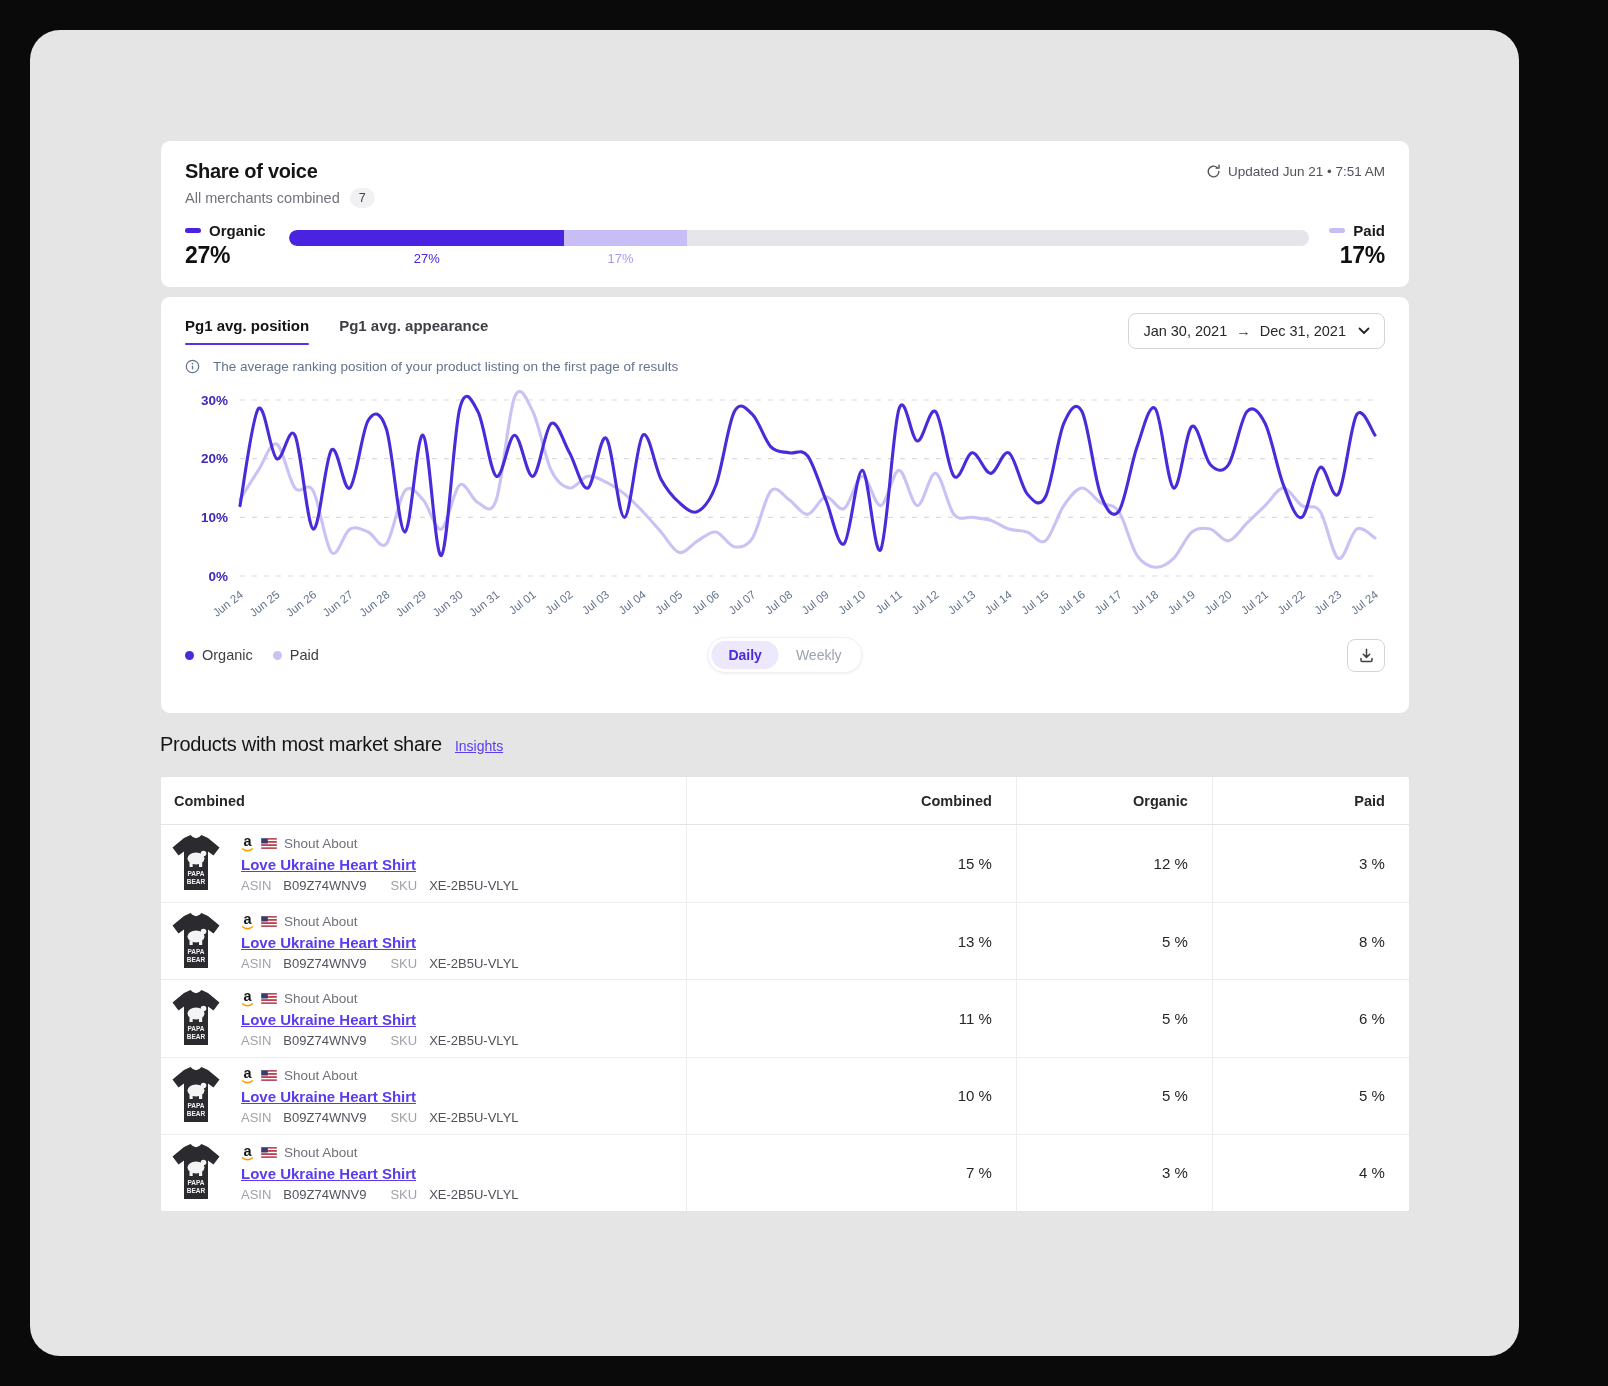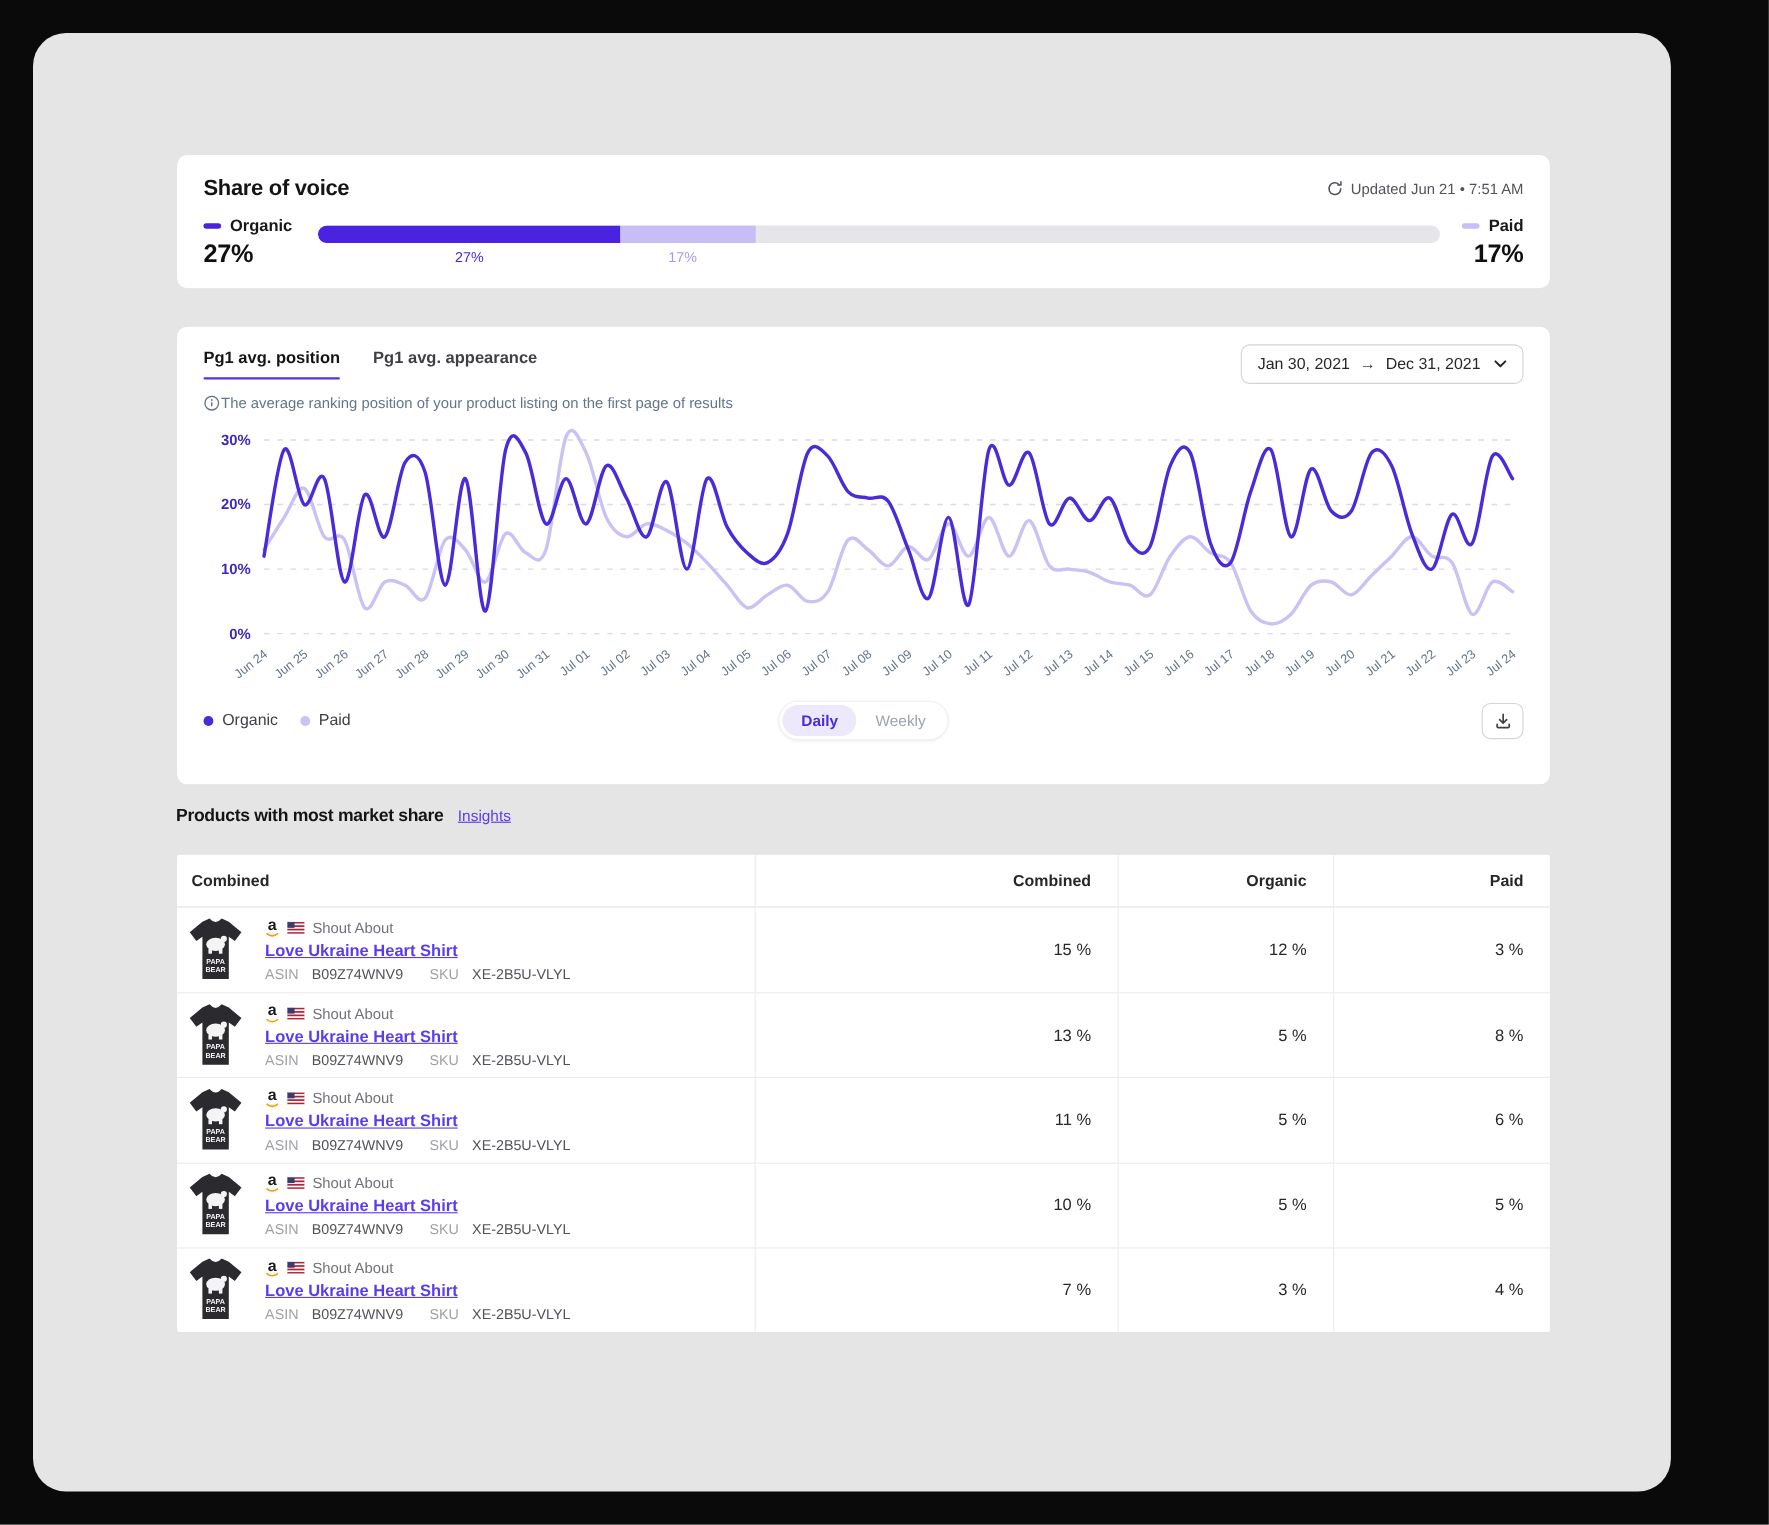--- a/index.html
+++ b/index.html
@@ -36,37 +36,37 @@
   
   .chart-panel { top:266px; height:418px; padding:20px 24px 12px; }
   .chart-head { display:flex; align-items:flex-start; justify-content:space-between; }
   .tabs { display:flex; gap:30px; }
   .tab { font-size:15px; font-weight:700; color:#3F3F46; padding-bottom:11px; cursor:pointer; position:relative; }
   .tab.active { color:#141416; }
   .tab.active::after { content:""; position:absolute; left:0; right:0; bottom:0; height:2.5px;
                        background:#5430E8; border-radius:2px; }
   .date-btn { display:flex; align-items:center; gap:9px; border:1px solid #D4D4D8; border-radius:8px;
               padding:9px 14px; font-size:14.5px; color:#27272A; background:#fff; cursor:pointer; margin-top:-4px; }
-  .chart-desc { display:flex; align-items:flex-end; gap:1px; margin-top:10px; color:#64748B; font-size:13.5px; }
+  .chart-desc { display:flex; align-items:flex-end; gap:13px; margin-top:10px; color:#64748B; font-size:13.5px; }
   .chart-svg { display:block; margin-top:4px; }
   .chart-foot { position:relative; display:flex; align-items:center; height:38px; margin-top:-8px; }
   .cf-legend { display:flex; align-items:center; gap:20px; }
   .cf-item { display:flex; align-items:center; gap:8px; font-size:14.5px; color:#3F3F46; }
   .dot { width:9px; height:9px; border-radius:50%; display:inline-block; }
   .toggle { position:absolute; left:50%; transform:translateX(-50%); display:flex; align-items:center;
             background:#fff; border:1px solid #EFEFF2; box-shadow:0 1px 3px rgba(0,0,0,0.06);
             border-radius:20px; padding:3px; }
   .toggle-opt { font-size:14px; padding:6px 17px; border-radius:16px; color:#9CA3AF; cursor:pointer; }
   .toggle-opt.active { background:#EDE8FB; color:#4B2AD9; font-weight:700; }
   .dl-btn { margin-left:auto; width:38px; height:33px; border:1px solid #D4D4D8; border-radius:8px;
             background:#fff; display:flex; align-items:center; justify-content:center; cursor:pointer; }
 
   
   .products-head { position:absolute; left:130px; top:703px; display:flex; align-items:baseline; gap:13px; }
-  .products-title { font-size:16px; font-weight:700; color:#141416; letter-spacing:-0.3px; }
+  .products-title { font-size:20px; font-weight:400; color:#141416; letter-spacing:-0.3px; }
   .insights-link { font-size:14px; color:#5B3BF0; text-decoration:underline; cursor:pointer; }
 
   .ptable { position:absolute; left:130px; top:746px; width:1250px; border:1px solid #E4E4E7;
             border-radius:3px; background:#fff; }
   .trow, .thead { display:grid; grid-template-columns:42.1% 26.4% 15.7% 15.8%; }
   .thead { height:48px; border-bottom:1px solid #E4E4E7; }
   .th { display:flex; align-items:center; font-size:14.5px; font-weight:600; color:#27272A; }
   .th.first { padding-left:13px; }
   .th.num, .cell.num { justify-content:flex-end; padding-right:24px; text-align:right; }
   .th:not(.first), .cell:not(.products-cell) { border-left:1px solid #ECECEF; }
@@ -97,20 +97,24 @@
       <div class="sov-title">Share of voice</div>
       <div class="updated">
         <span style="display:inline-flex;">
           <svg width="15" height="15" viewBox="0 0 16 16">
               <path d="M13.7 8a5.7 5.7 0 1 1-1.7-4.05" fill="none" stroke="#52525B" stroke-width="1.5" stroke-linecap="round"></path>
               <path d="M13.9 1.4v3h-3" fill="none" stroke="#52525B" stroke-width="1.5" stroke-linecap="round" stroke-linejoin="round"></path>
             </svg>
         </span>
         <span>Updated Jun 21 • 7:51 AM</span>
       </div>
+    </div>
+    <div class="sov-sub">
+      <span class="sov-sub-text">All merchants combined</span>
+      <span class="count-badge">7</span>
     </div>
     <div class="sov-row">
       <div class="leg-block">
         <div class="leg-line">
           <span class="swatch" style="background:#4A23E0;"></span>
           <span class="leg-name">Organic</span>
         </div>
         <div class="leg-value">27%</div>
       </div>
       <div class="bar-wrap">

